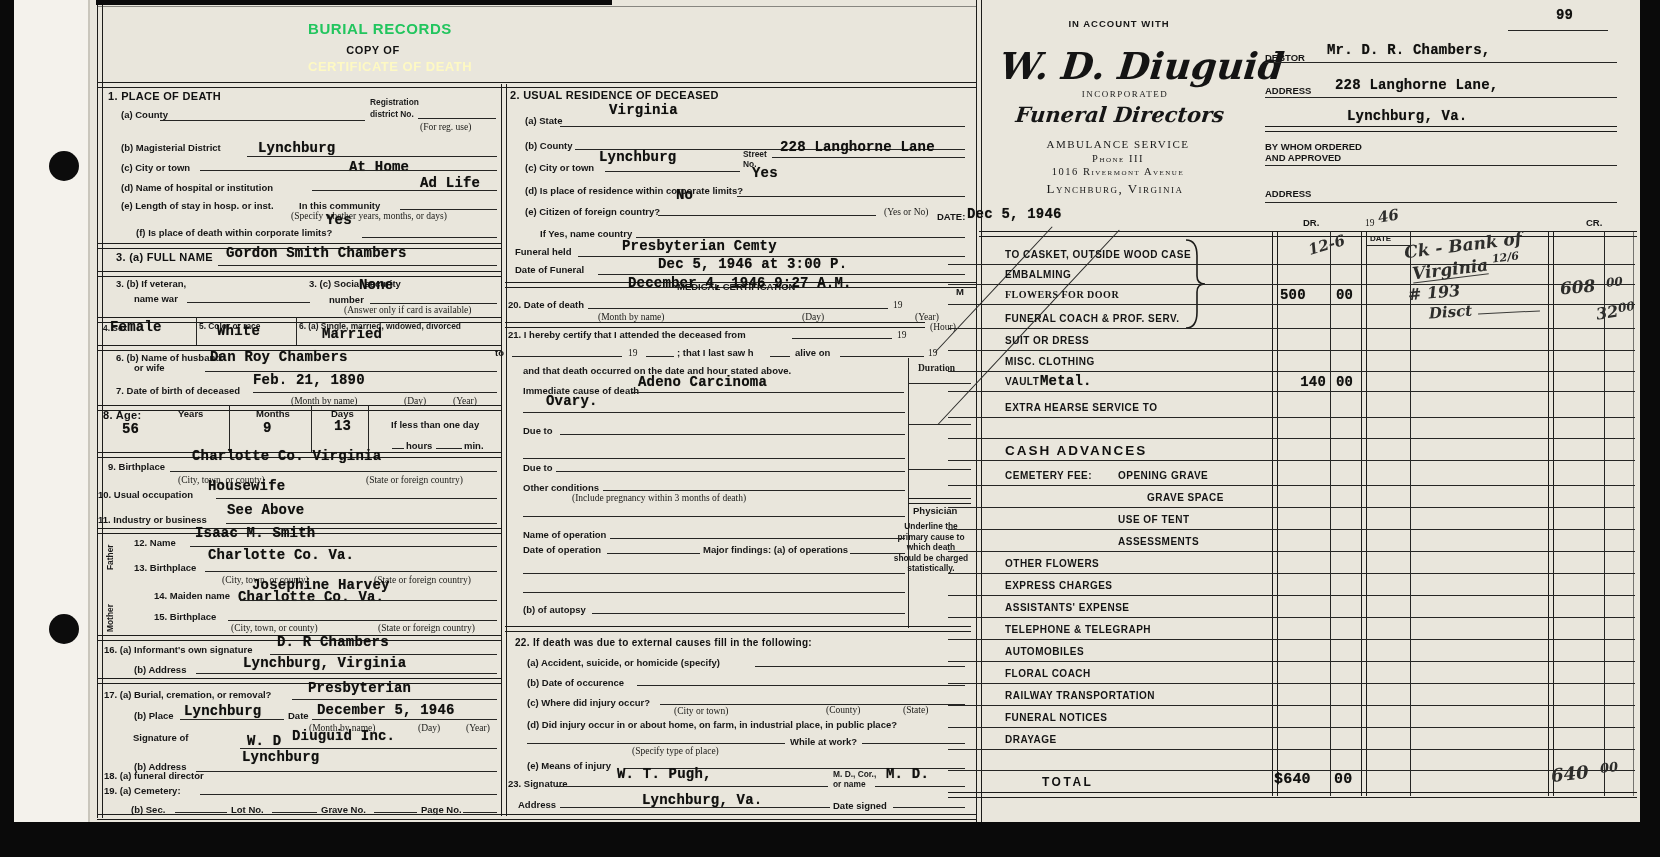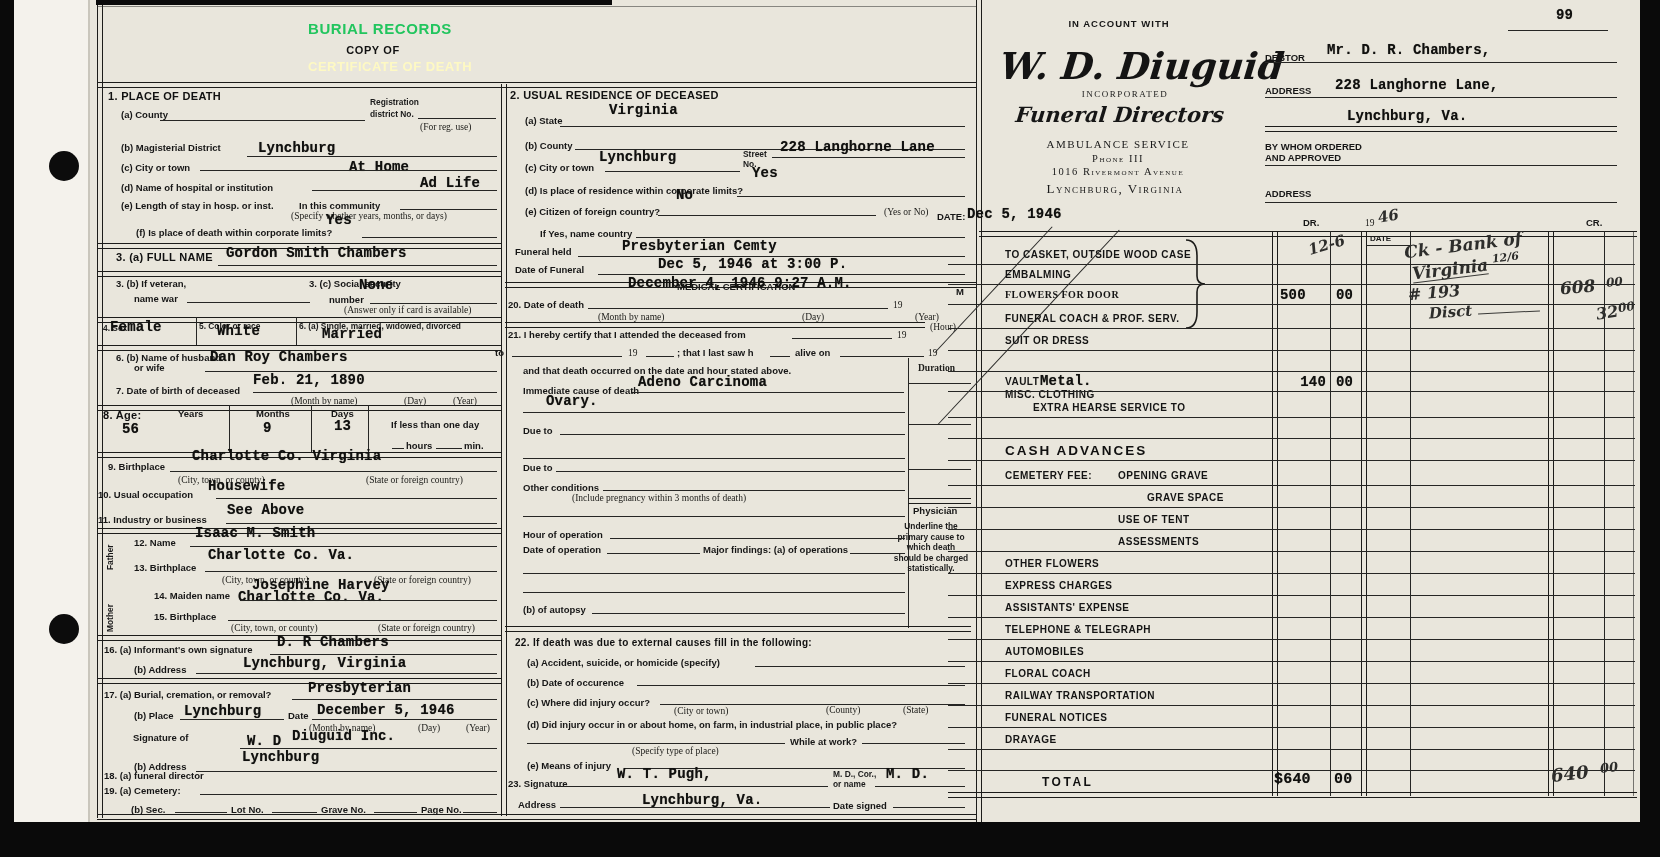--- a/index.html
+++ b/index.html
@@ -277,21 +277,21 @@
 
   <div class="vl" style="left:908px;top:358px;height:270px"></div>
   <span class="a nt" style="left:918px;top:363px;font-weight:700">Duration</span>
   <div class="hl" style="left:908px;top:383px;width:63px"></div>
   <div class="hl" style="left:908px;top:424px;width:63px"></div>
   <div class="hl" style="left:908px;top:469px;width:63px"></div>
   <div class="dh" style="left:908px;top:498px;width:63px"></div>
   <span class="a lb" style="left:913px;top:506px">Physician</span>
   <span class="a lbs ctr" style="left:893px;top:521px;width:76px;white-space:normal;line-height:1.25">Underline the primary cause to which death should be charged statistically.</span>
 
-  <span class="a lb" style="left:523px;top:530px">Hour of operation</span>
+  <span class="a lb" style="left:523px;top:530px">Name of operation</span>
   <div class="hl" style="left:610px;top:538px;width:295px"></div>
   <span class="a lb" style="left:523px;top:545px">Date of operation</span>
   <div class="hl" style="left:607px;top:553px;width:93px"></div>
   <span class="a lb" style="left:703px;top:545px">Major findings: (a) of operations</span>
   <div class="hl" style="left:850px;top:553px;width:55px"></div>
   <div class="hl" style="left:523px;top:573px;width:382px"></div>
   <div class="hl" style="left:523px;top:592px;width:382px"></div>
   <span class="a lb" style="left:523px;top:605px">(b) of autopsy</span>
   <div class="hl" style="left:592px;top:613px;width:313px"></div>
   <div class="dh" style="left:505px;top:626px;width:466px"></div>
@@ -383,28 +383,28 @@
       <span class="a led" style="left: 1005px; top: 270px;">EMBALMING</span>
       <div class="hl" style="left: 948px; top: 284px; width: 687px;"></div>
       <span class="a led" style="left: 1005px; top: 290px; font-family: Liberation Serif, serif;">FLOWERS FOR DOOR</span>
       <span class="a ty" style="left: 1280px; top: 288px; width: 46px; ">500</span>
       <span class="a ty" style="left: 1336px; top: 288px;">00</span>
       <div class="hl" style="left: 948px; top: 304px; width: 687px;"></div>
       <span class="a led" style="left: 1005px; top: 314px;">FUNERAL COACH &amp; PROF. SERV.</span>
       <div class="hl" style="left: 948px; top: 328px; width: 687px;"></div>
       <span class="a led" style="left: 1005px; top: 336px;">SUIT OR DRESS</span>
       <div class="hl" style="left: 948px; top: 350px; width: 687px;"></div>
-      <span class="a led" style="left: 1005px; top: 357px; margin-top: 33px;">MISC. CLOTHING</span>
+      <span class="a led" style="left: 1005px; top: 357px;">MISC. CLOTHING</span>
       <div class="hl" style="left: 948px; top: 371px; width: 687px;"></div>
       <span class="a led" style="left: 1005px; top: 377px;">VAULT</span>
       <span class="a ty" style="left: 1040px; top: 374px;">Metal.</span>
       <span class="a ty" style="left: 1280px; top: 375px; width: 46px; text-align: right;">140</span>
       <span class="a ty" style="left: 1336px; top: 375px;">00</span>
       <div class="hl" style="left: 948px; top: 391px; width: 687px;"></div>
-      <span class="a led" style="left: 1005px; top: 403px; margin-left: 28px;">EXTRA HEARSE SERVICE TO</span>
+      <span class="a led" style="left: 1005px; top: 403px;">EXTRA HEARSE SERVICE TO</span>
       <div class="hl" style="left: 948px; top: 417px; width: 687px;"></div>
       <div class="hl" style="left: 948px; top: 438px; width: 687px;"></div>
       <span class="a ledh" style="left: 1005px; top: 444px;">CASH ADVANCES</span>
       <div class="hl" style="left: 948px; top: 460px; width: 687px;"></div>
       <span class="a led" style="left: 1005px; top: 471px;">CEMETERY FEE:</span>
       <span class="a led" style="left: 1118px; top: 471px;">OPENING GRAVE</span>
       <div class="hl" style="left: 948px; top: 485px; width: 687px;"></div>
       <span class="a led" style="left: 1118px; top: 493px; margin-left: 29px;">GRAVE SPACE</span>
       <div class="hl" style="left: 948px; top: 507px; width: 687px;"></div>
       <span class="a led" style="left: 1118px; top: 515px;">USE OF TENT</span>

